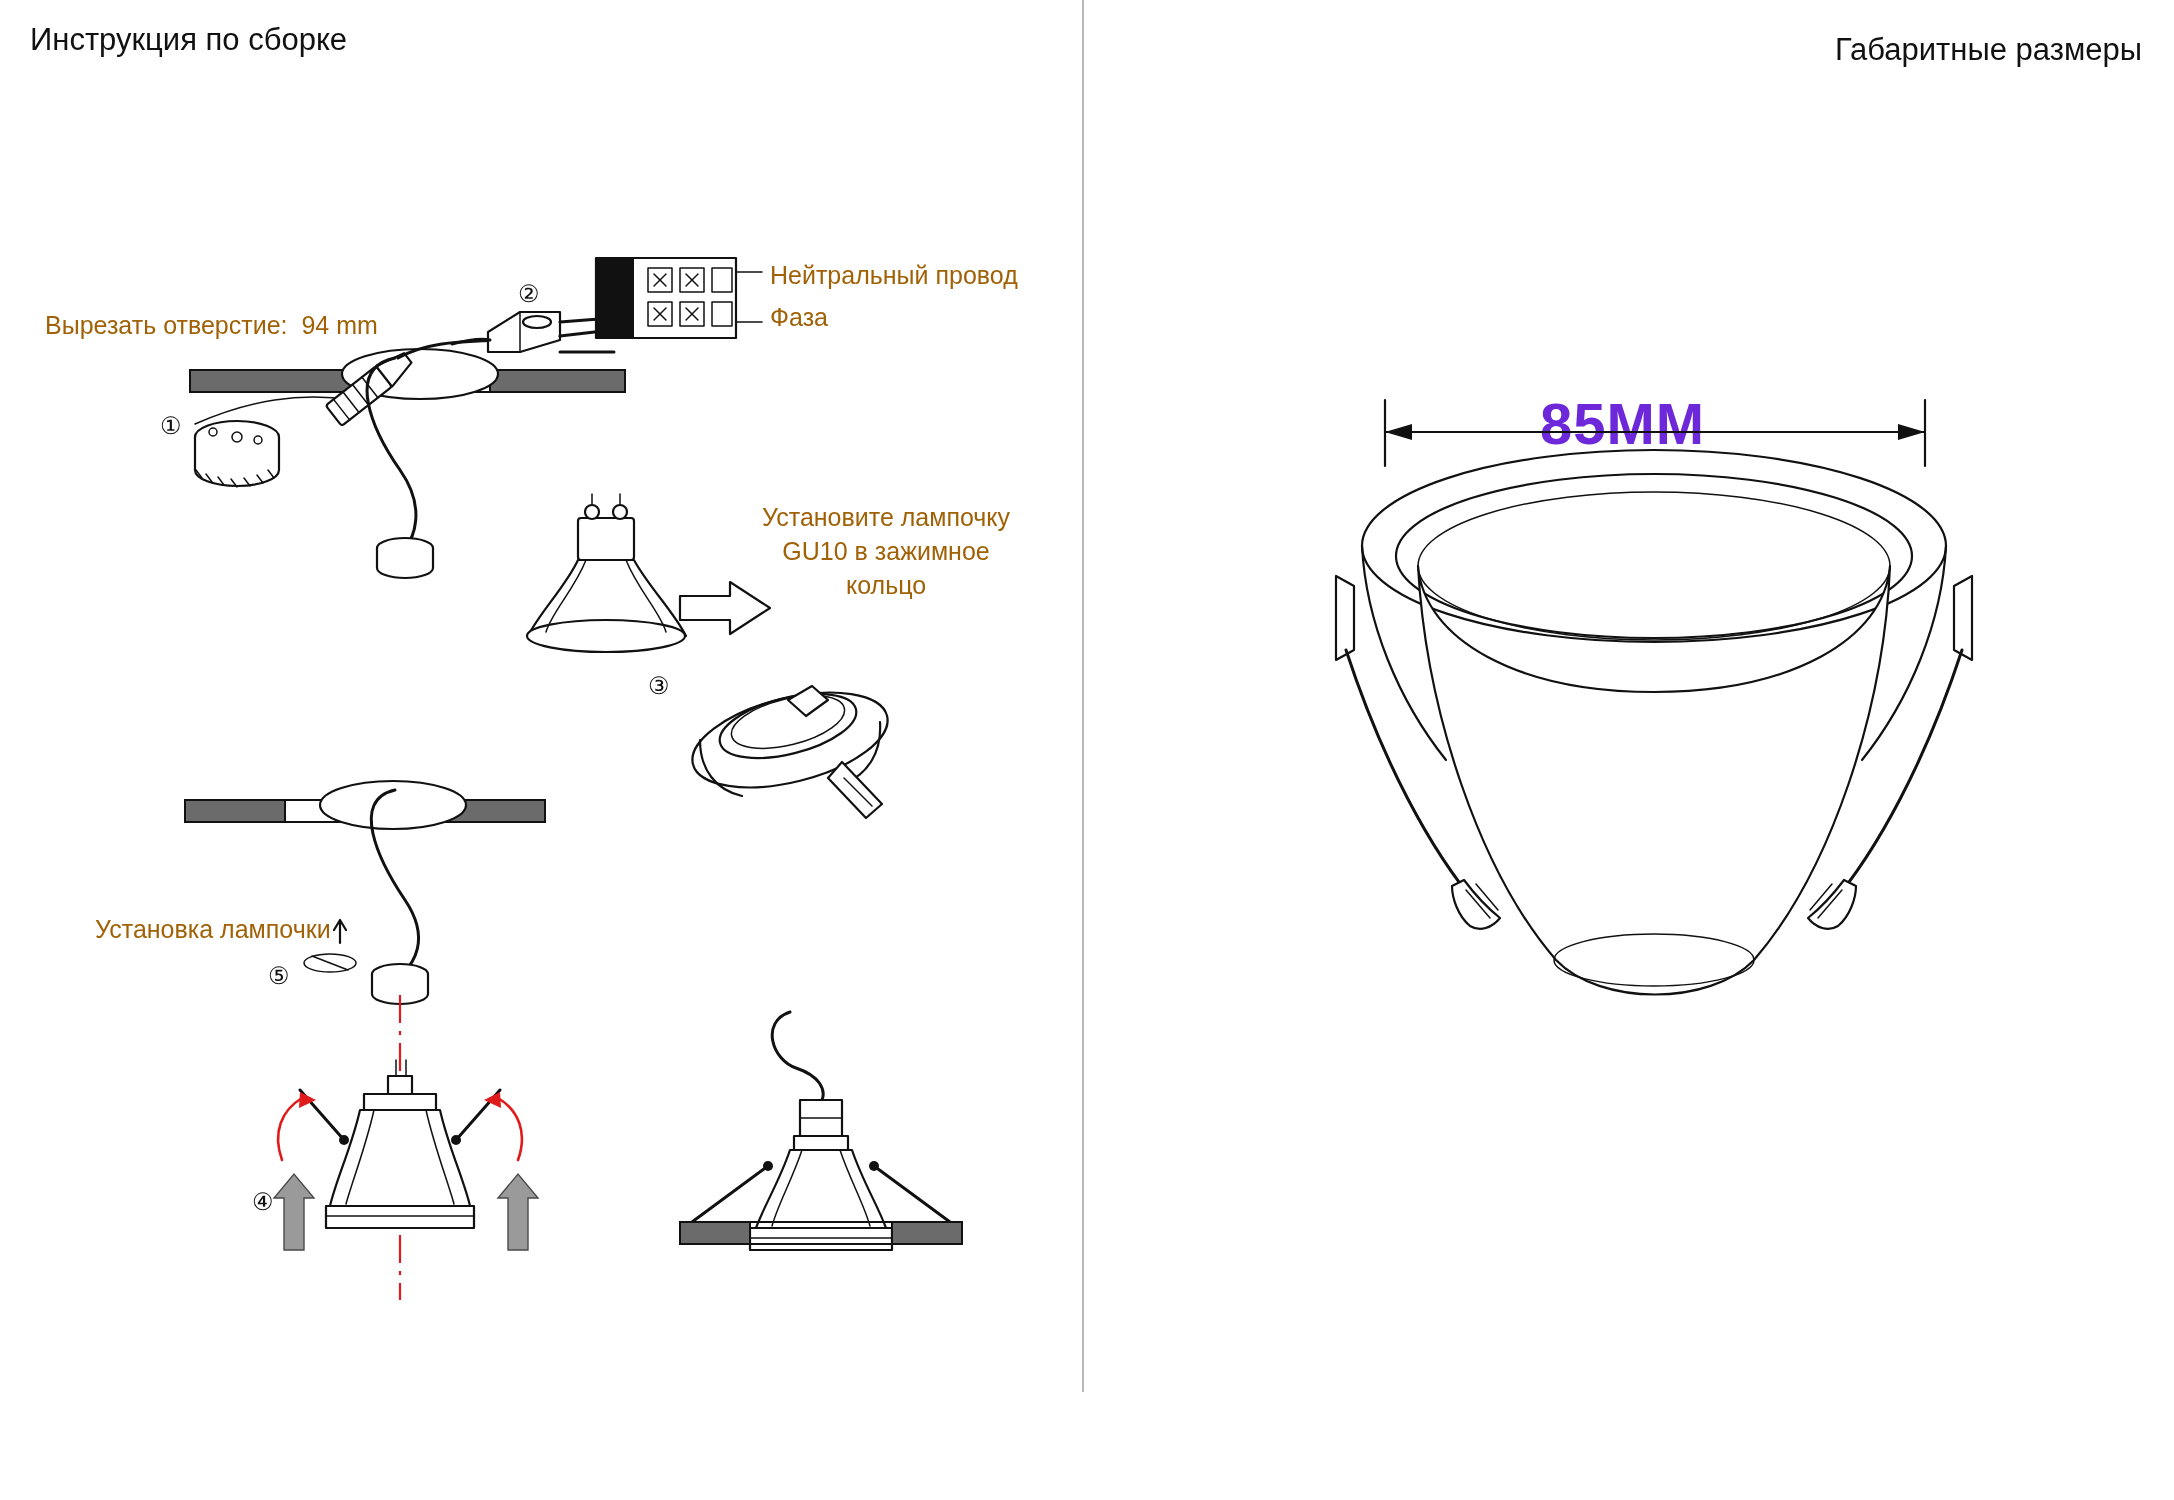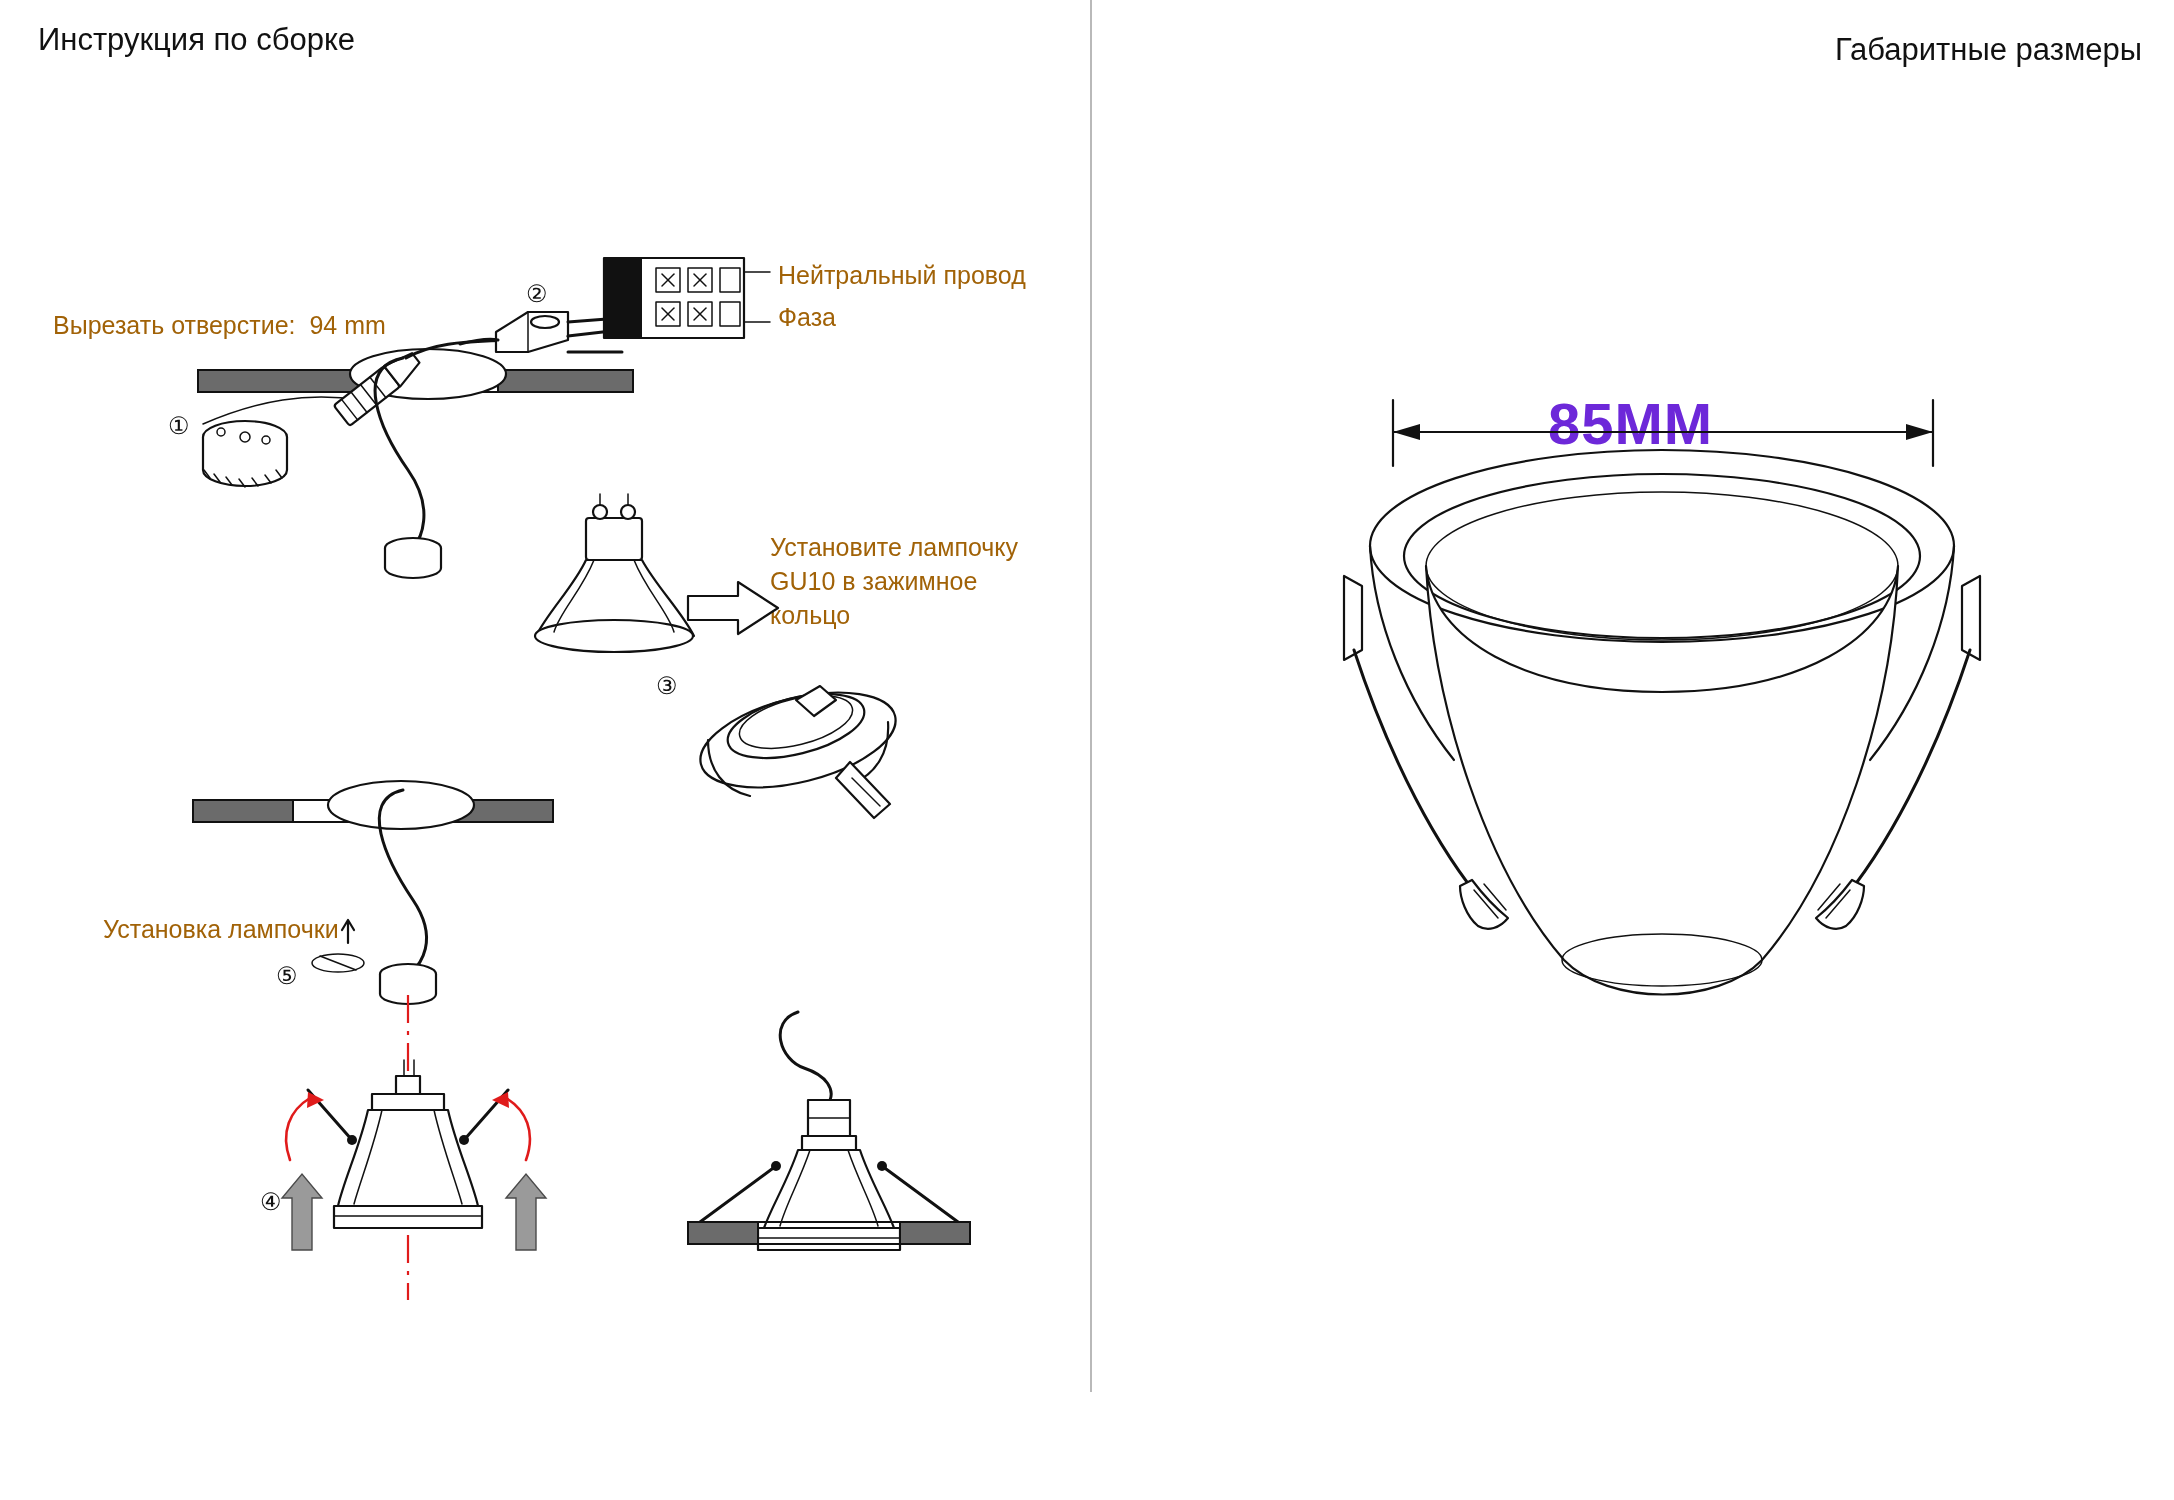--- a/index.html
+++ b/index.html
@@ -11,21 +11,20 @@
     width: 2174px;
     height: 1500px;
     font-family: "Liberation Sans", sans-serif;
     color: #1a1a1a;
     position: relative;
     overflow: hidden;
   }
   .page {
     position: absolute;
     inset: 0;
-    margin-left: 8px;
   }
   .divider-v {
     position: absolute;
     left: 1082px;
     top: 0px;
     width: 2px;
     height: 1392px;
     background: #b9b9b9;
   }
   .title-left {
@@ -56,21 +55,21 @@
   .lbl {
     position: absolute;
     font-size: 25px;
     line-height: 34px;
     color: #a16207;
     white-space: pre;
   }
   .lbl-cut     { left: 45px;  top: 308px; }
   .lbl-neutral { left: 770px; top: 258px; }
   .lbl-phase   { left: 770px; top: 300px; }
-  .lbl-gu10    { left: 762px; top: 530px; }
+  .lbl-gu10    { left: 762px; top: 500px; text-align: center; }
   .lbl-install { left: 95px;  top: 912px; }
   .dim-label {
     position: absolute;
     left: 1540px;
     top: 390px;
     font-size: 58px;
     font-weight: bold;
     letter-spacing: 1px;
     color: #6d28d9;
   }

